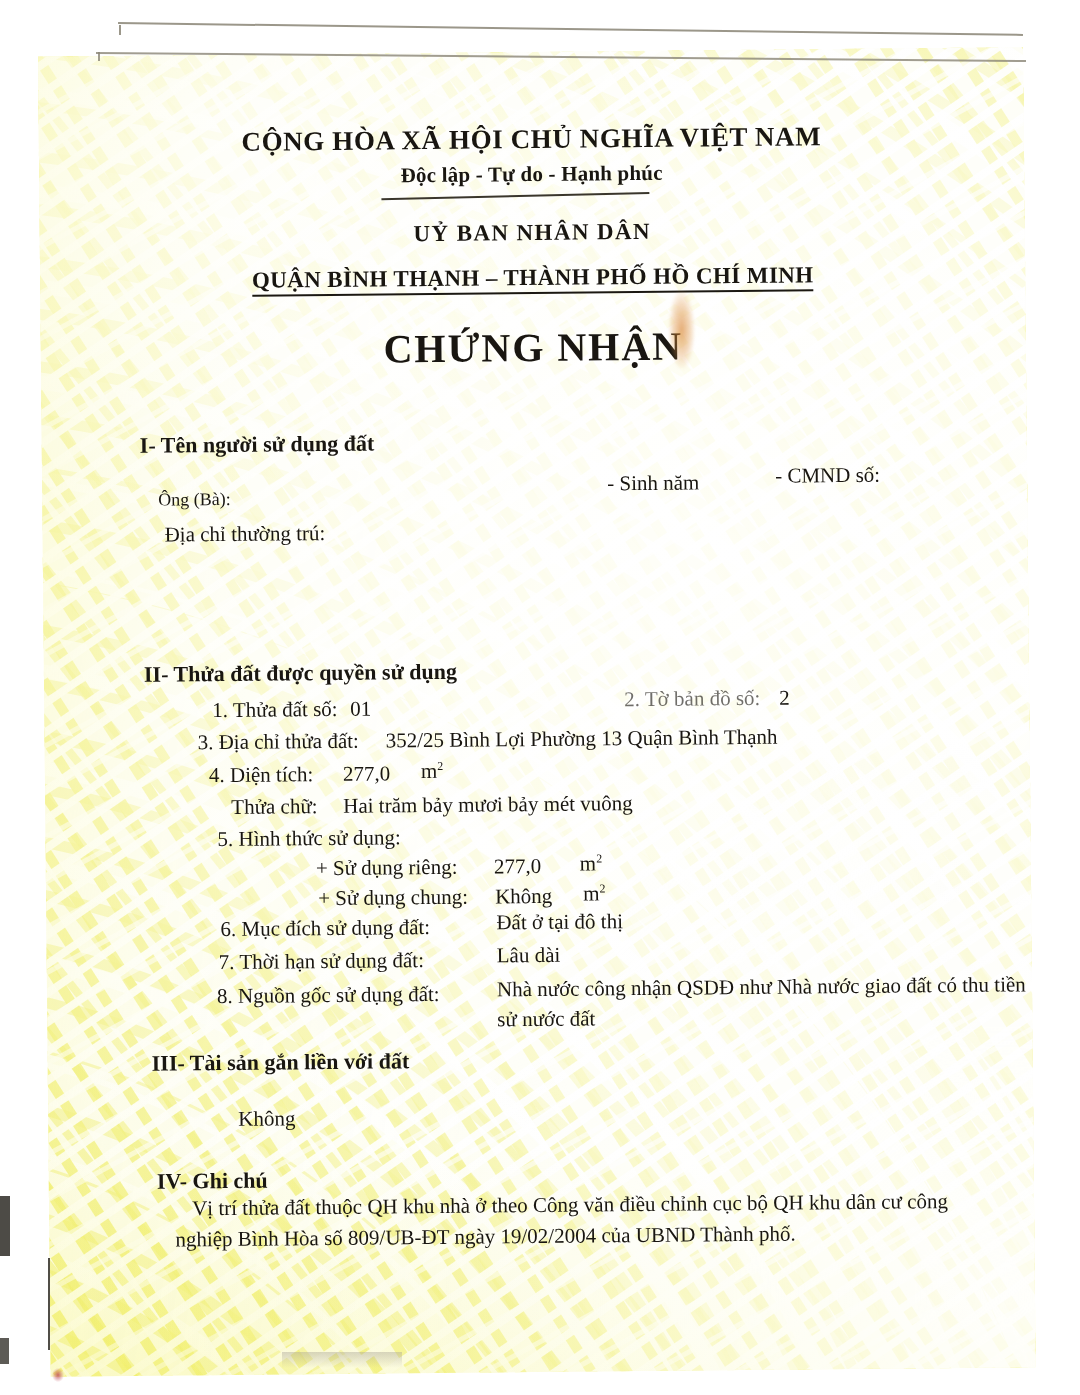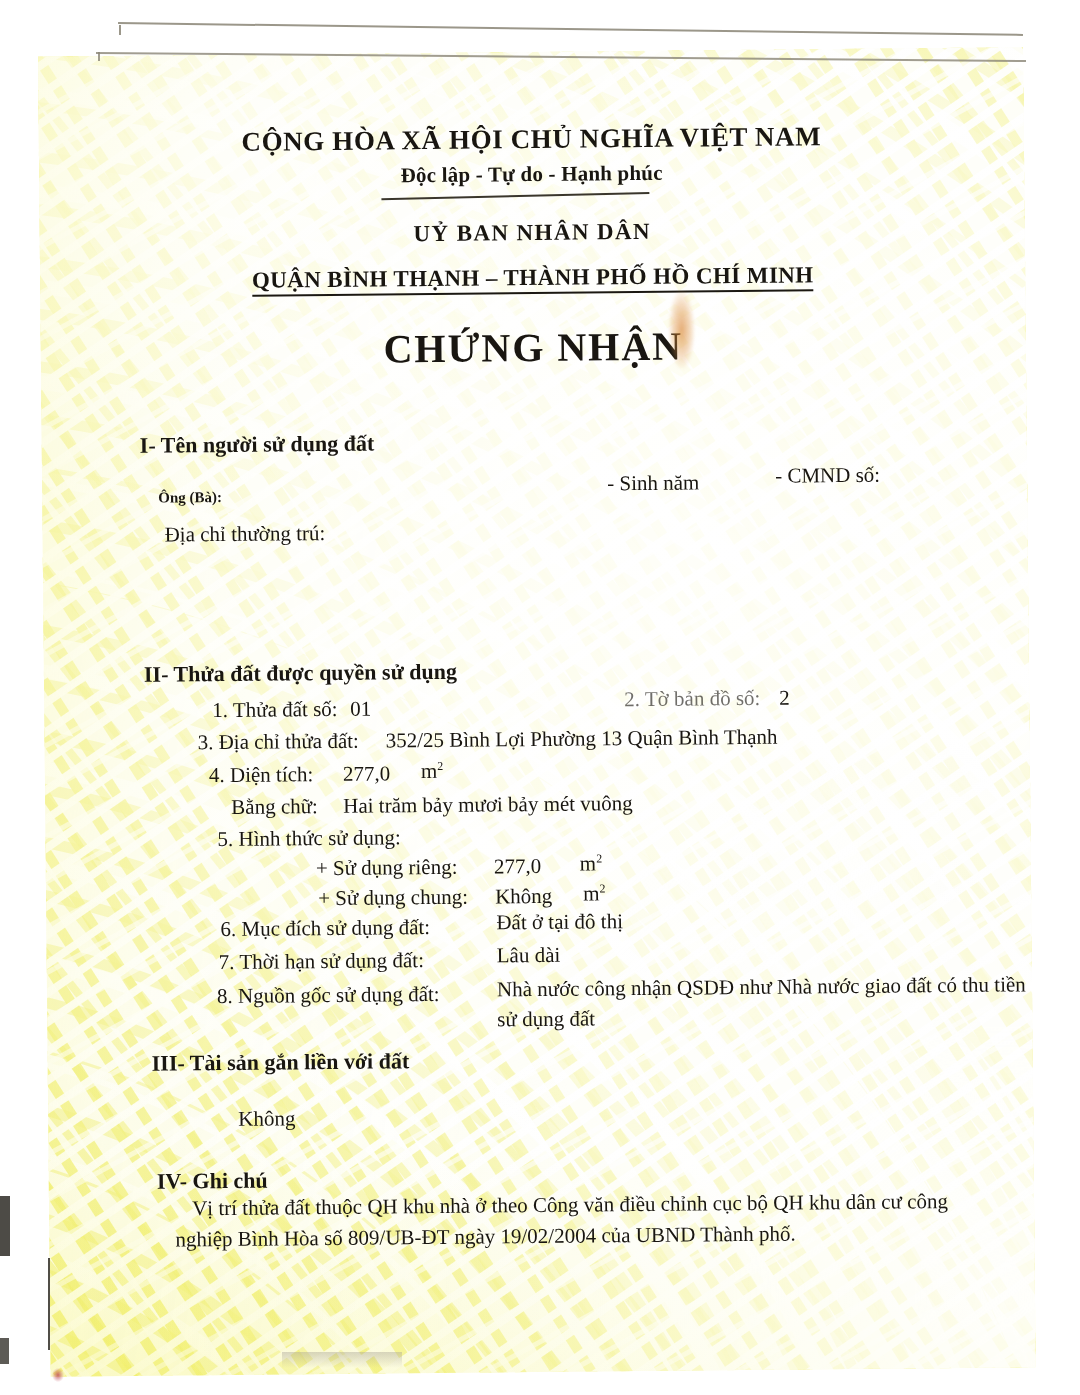--- a/index.html
+++ b/index.html
@@ -190,21 +190,21 @@
     font-size:40px;font-weight:bold;letter-spacing:2px;
   }
 
   .sec-head{font-size:22px;font-weight:bold;}
   .lbl{font-size:21px;}
   .val{font-size:21px;}
   .sup{font-size:21px;}
   .sup sup{font-size:12px;}
 
   #sec1-head{left:98px;top:377px;}
-  #f-ong{left:116px;top:434px;font-size:15px;font-weight:bold;}
+  #f-ong{left:116px;top:434px;font-size:18px;font-weight:normal;}
   #f-sinhnam{left:565px;top:420px;}
   #f-cmnd{left:733px;top:414px;}
   #f-diachi{left:122px;top:467px;}
 
   #sec2-head{left:100px;top:606px;}
   #r1-lbl{left:168px;top:643px;}
   #r1-val{left:306px;top:643px;}
   #r2-lbl{left:580px;top:636px;opacity:.62;}
   #r2-val{left:735px;top:636px;}
   #r3-lbl{left:153px;top:675px;}
@@ -276,42 +276,42 @@
     <div class="t lbl" id="r2-lbl">2. Tờ bản đồ số:</div>
     <div class="t val" id="r2-val">2</div>
 
     <div class="t lbl" id="r3-lbl">3. Địa chỉ thửa đất:</div>
     <div class="t val" id="r3-val">352/25 Bình Lợi Phường 13 Quận Bình Thạnh</div>
 
     <div class="t lbl" id="r4-lbl">4. Diện tích:</div>
     <div class="t val" id="r4-val">277,0</div>
     <div class="t sup" id="r4-unit"><span>m</span><sup>2</sup></div>
 
-    <div class="t lbl" id="r4b-lbl">Bằng chữ:</div>
+    <div class="t lbl" id="r4b-lbl">Thửa chữ:</div>
     <div class="t val" id="r4b-val">Hai trăm bảy mươi bảy mét vuông</div>
 
     <div class="t lbl" id="r5-lbl">5. Hình thức sử dụng:</div>
 
     <div class="t lbl" id="r5a-lbl">+ Sử dụng riêng:</div>
     <div class="t val" id="r5a-val">277,0</div>
     <div class="t sup" id="r5a-unit"><span>m</span><sup>2</sup></div>
 
     <div class="t lbl" id="r5b-lbl">+ Sử dụng chung:</div>
     <div class="t val" id="r5b-val">Không</div>
     <div class="t sup" id="r5b-unit"><span>m</span><sup>2</sup></div>
 
     <div class="t lbl" id="r6-lbl">6. Mục đích sử dụng đất:</div>
     <div class="t val" id="r6-val">Đất ở tại đô thị</div>
 
     <div class="t lbl" id="r7-lbl">7. Thời hạn sử dụng đất:</div>
     <div class="t val" id="r7-val">Lâu dài</div>
 
     <div class="t lbl" id="r8-lbl">8. Nguồn gốc sử dụng đất:</div>
     <div class="t val" id="r8-val">Nhà nước công nhận QSDĐ như Nhà nước giao đất có thu tiền</div>
-    <div class="t val" id="r8-val2">sử dụng đất</div>
+    <div class="t val" id="r8-val2">sử nước đất</div>
 
     <div class="t sec-head" id="sec3-head">III- Tài sản gắn liền với đất</div>
     <div class="t" id="sec3-val">Không</div>
 
     <div class="t sec-head" id="sec4-head">IV- Ghi chú</div>
     <div class="t" id="sec4-l1">Vị trí thửa đất thuộc QH khu nhà ở theo Công văn điều chỉnh cục bộ QH khu dân cư công</div>
     <div class="t" id="sec4-l2">nghiệp Bình Hòa số 809/UB-ĐT ngày 19/02/2004 của UBND Thành phố.</div>
 
   </div>
 

